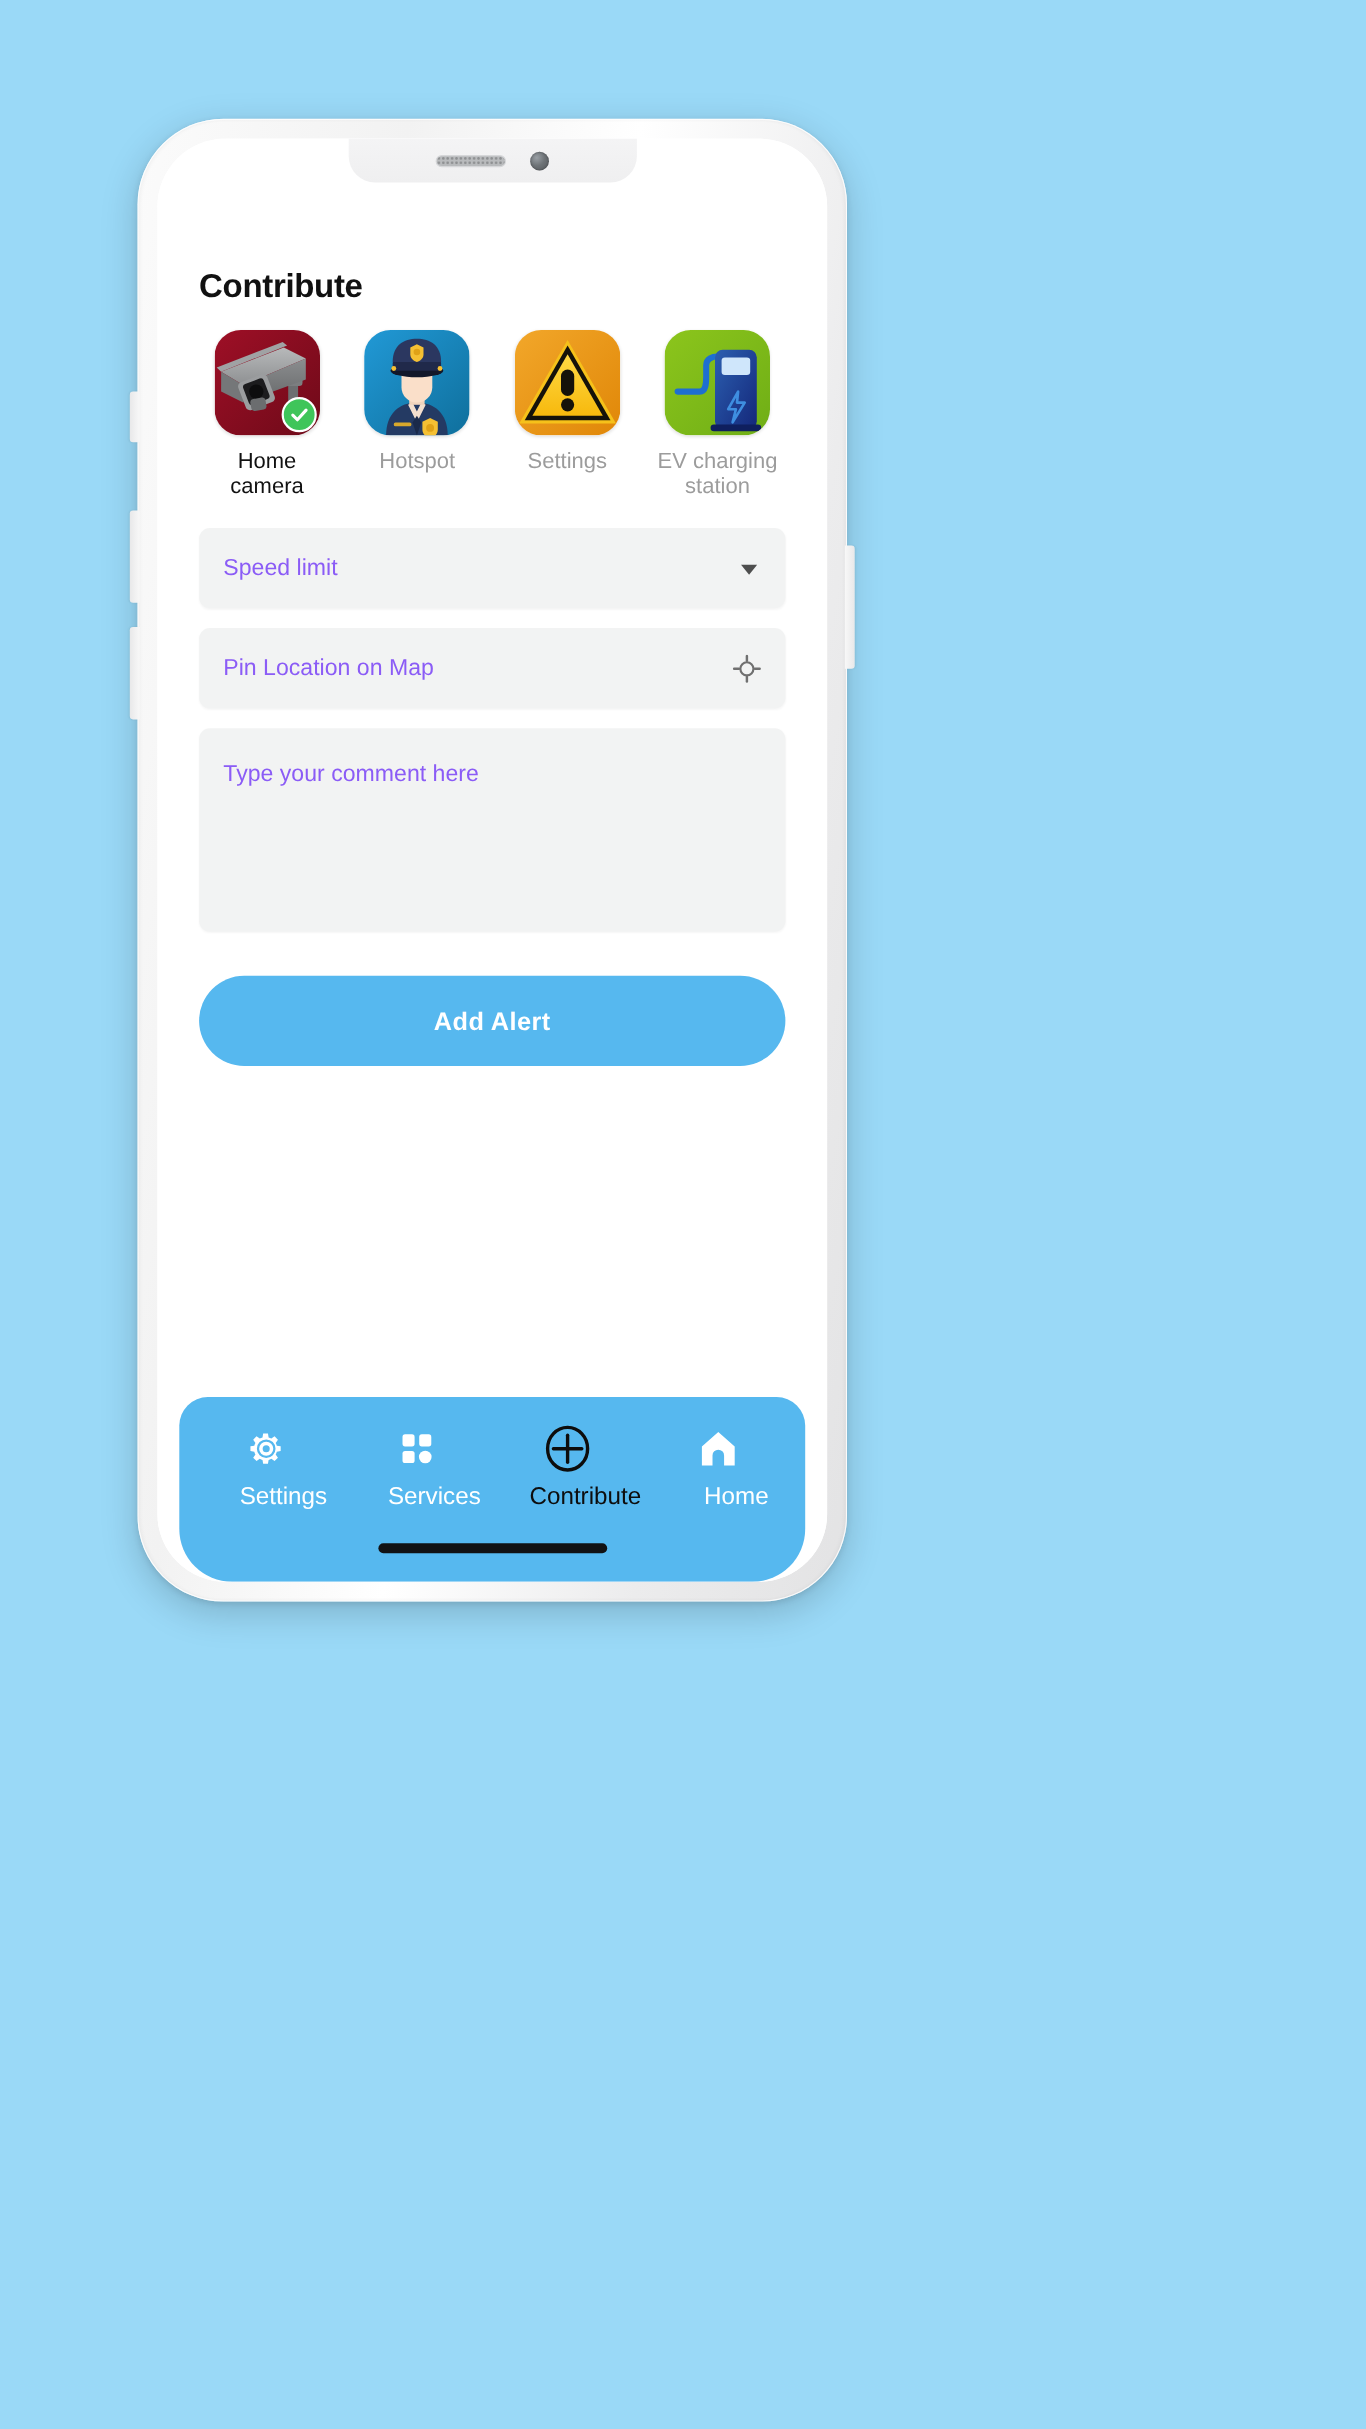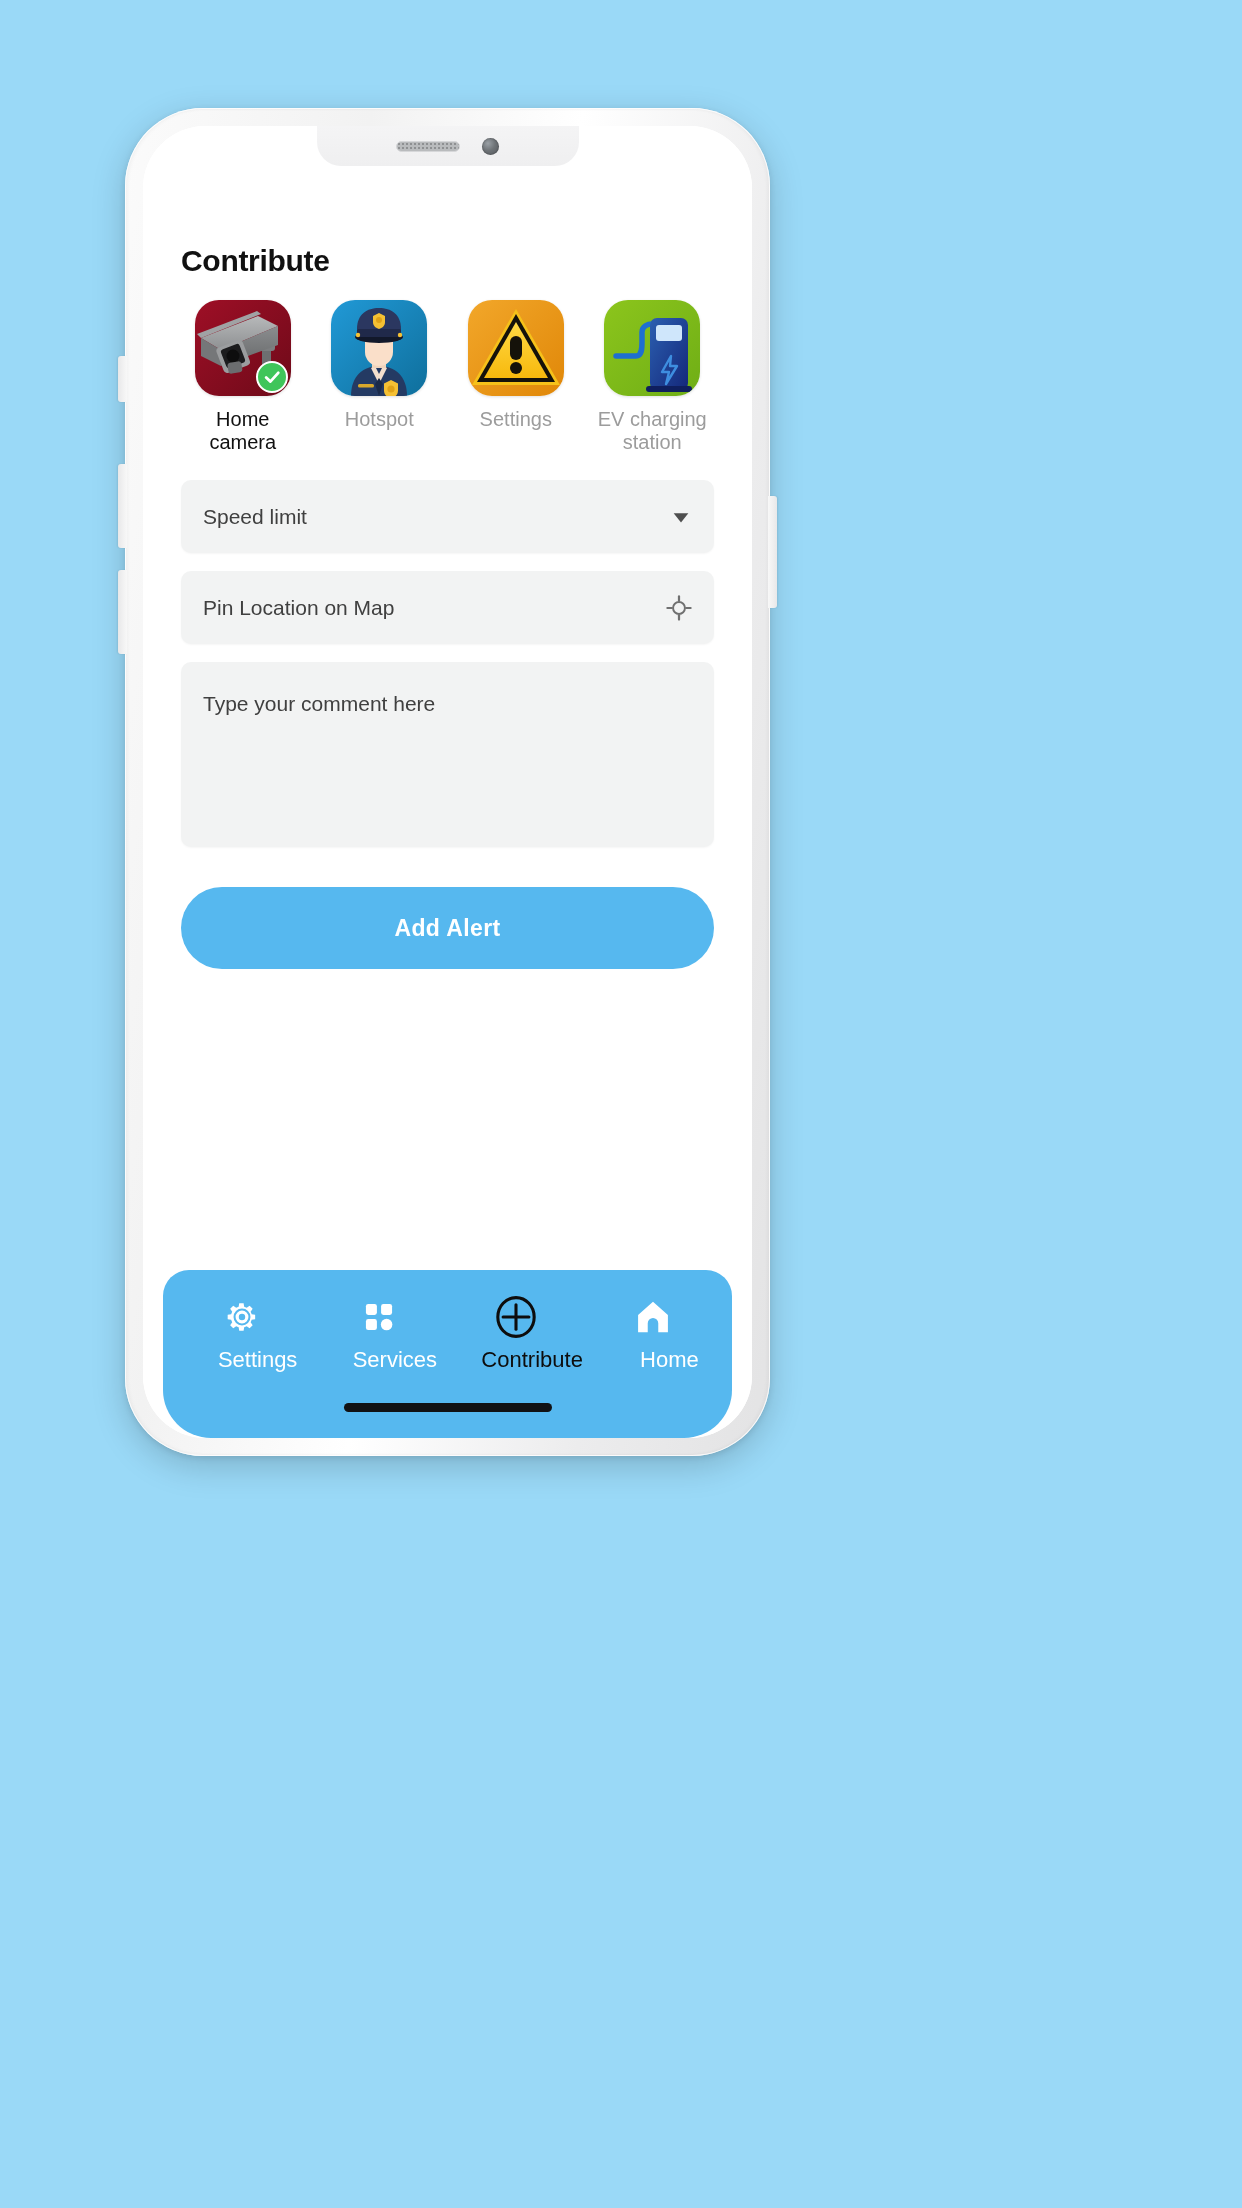--- a/index.html
+++ b/index.html
@@ -146,21 +146,21 @@
     background:#f2f3f3;
     border-radius:10px;
     height:73px;
     display:flex; align-items:center;
     padding:0 22px;
     margin-bottom:18px;
     box-shadow:0 1px 2px rgba(0,0,0,.04);
   }
   .field-text{
     font-size:21px;
-    color:#404040;
+    color:#8b5cf6;
     text-align:center;
   }
   .field .trail{
     position:absolute; right:22px; top:50%; transform:translateY(-50%);
     display:flex; align-items:center;
   }
   .textarea{
     background:#f2f3f3;
     border-radius:10px;
     height:185px;

